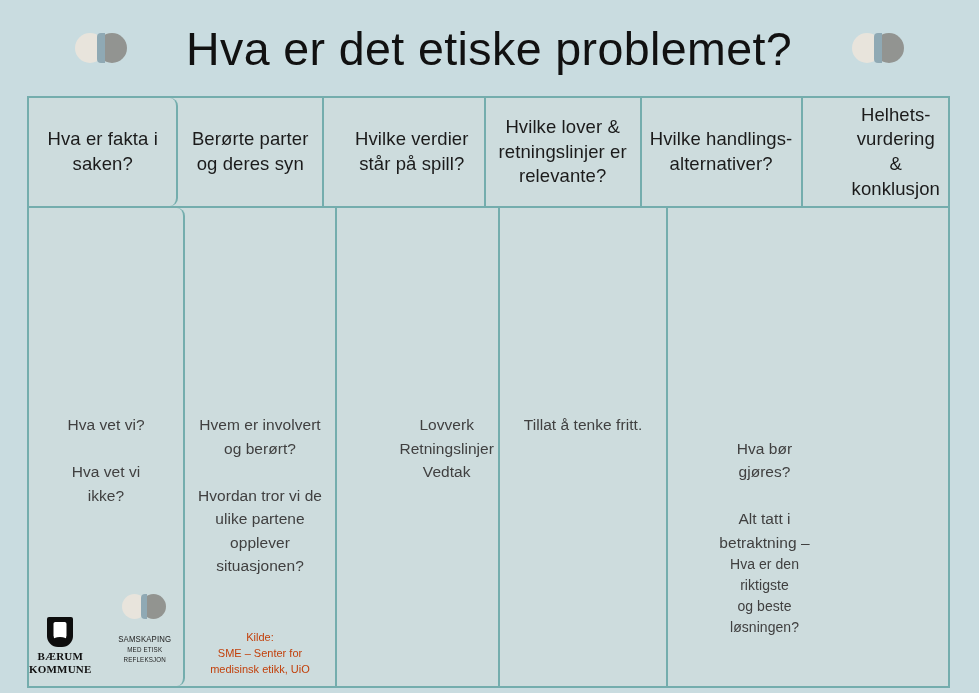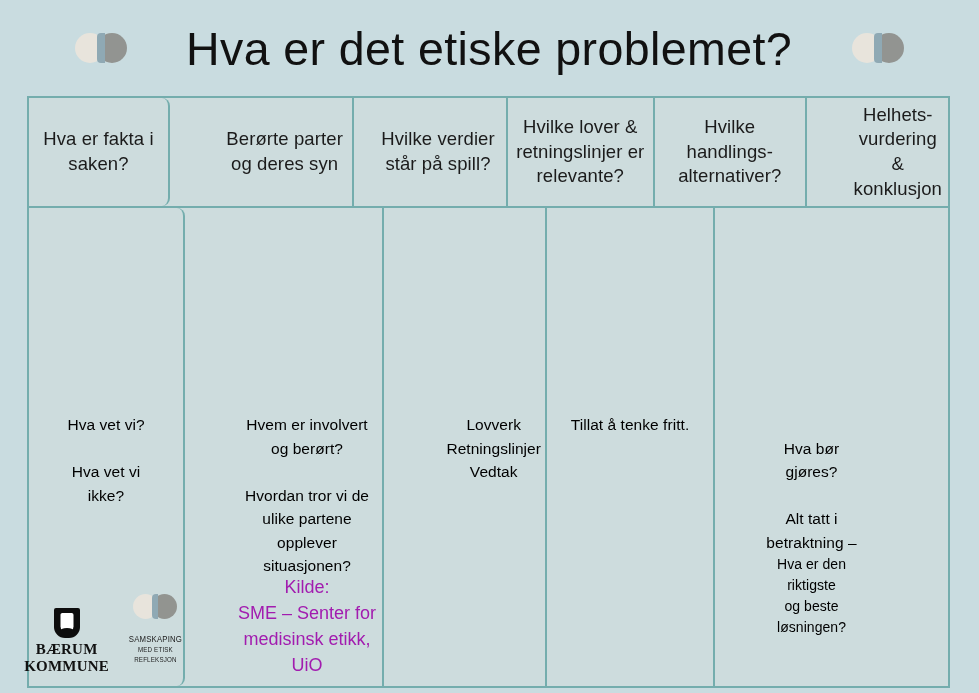--- a/index.html
+++ b/index.html
@@ -104,21 +104,21 @@
     flex-direction: column;
     align-items: center;
     position: relative;
   }
   .hcell:last-child, .bcell:last-child {
     border-right: none;
     padding-left: 47px;
   }
   
   .col-1 { width: 156px; border-radius: 8px; }
-  .col-2 { width: 152px; margin-left: 47px; }
+  .col-2 { width: 152px; }
   .col-3 { width: 152px; margin-left: 16px; }
   .col-4 { width: 163px; align-items: flex-end; }
   .col-5 { width: 168px; }
   .col-6 { width: 150px; }
 
   .hcell {
     justify-content: center;
     padding: 4px 6px;
   }
   .header-label {
@@ -131,21 +131,21 @@
   }
 
   .bcell {
     justify-content: flex-start;
     padding: 0 4px;
   }
   .cell-hint {
     margin-top: 205px;
     font-size: 15.5px;
     line-height: 1.52;
-    color: #000000;
+    color: #404040;
     text-align: center;
     white-space: pre-line;
     letter-spacing: 0.05px;
   }
   .cell-hint.tight {
     margin-top: 205px;
     text-align: center;
   }
   .cell-hint .sm {
     font-size: 14px;
@@ -157,23 +157,23 @@
   .cell-footer {
     position: absolute;
     left: 0;
     right: 0;
     bottom: 8px;
     display: flex;
     align-items: flex-end;
     justify-content: center;
   }
   #source-note {
-    font-size: 18px;
+    font-size: 11px;
     line-height: 1.45;
-    color: #a21caf;
+    color: #c2410c;
     text-align: center;
     white-space: pre-line;
   }
 
   
   #brand-row {
     display: flex;
     align-items: flex-end;
     justify-content: center;
     gap: 14px;
@@ -212,21 +212,21 @@
     bottom: 3px;
     transform: translateX(-50%);
     width: 15px;
     height: 7px;
     background: #0d0d0d;
     border-radius: 50% 50% 0 0;
     z-index: 2;
   }
   #baerum-wordmark {
     font-family: "Liberation Serif", serif;
-    font-size: 15px;
+    font-size: 11px;
     font-weight: 700;
     line-height: 1.18;
     color: #111111;
     text-align: center;
     white-space: pre-line;
     letter-spacing: 0.2px;
   }
   #samskaping-logo {
     display: flex;
     flex-direction: column;

